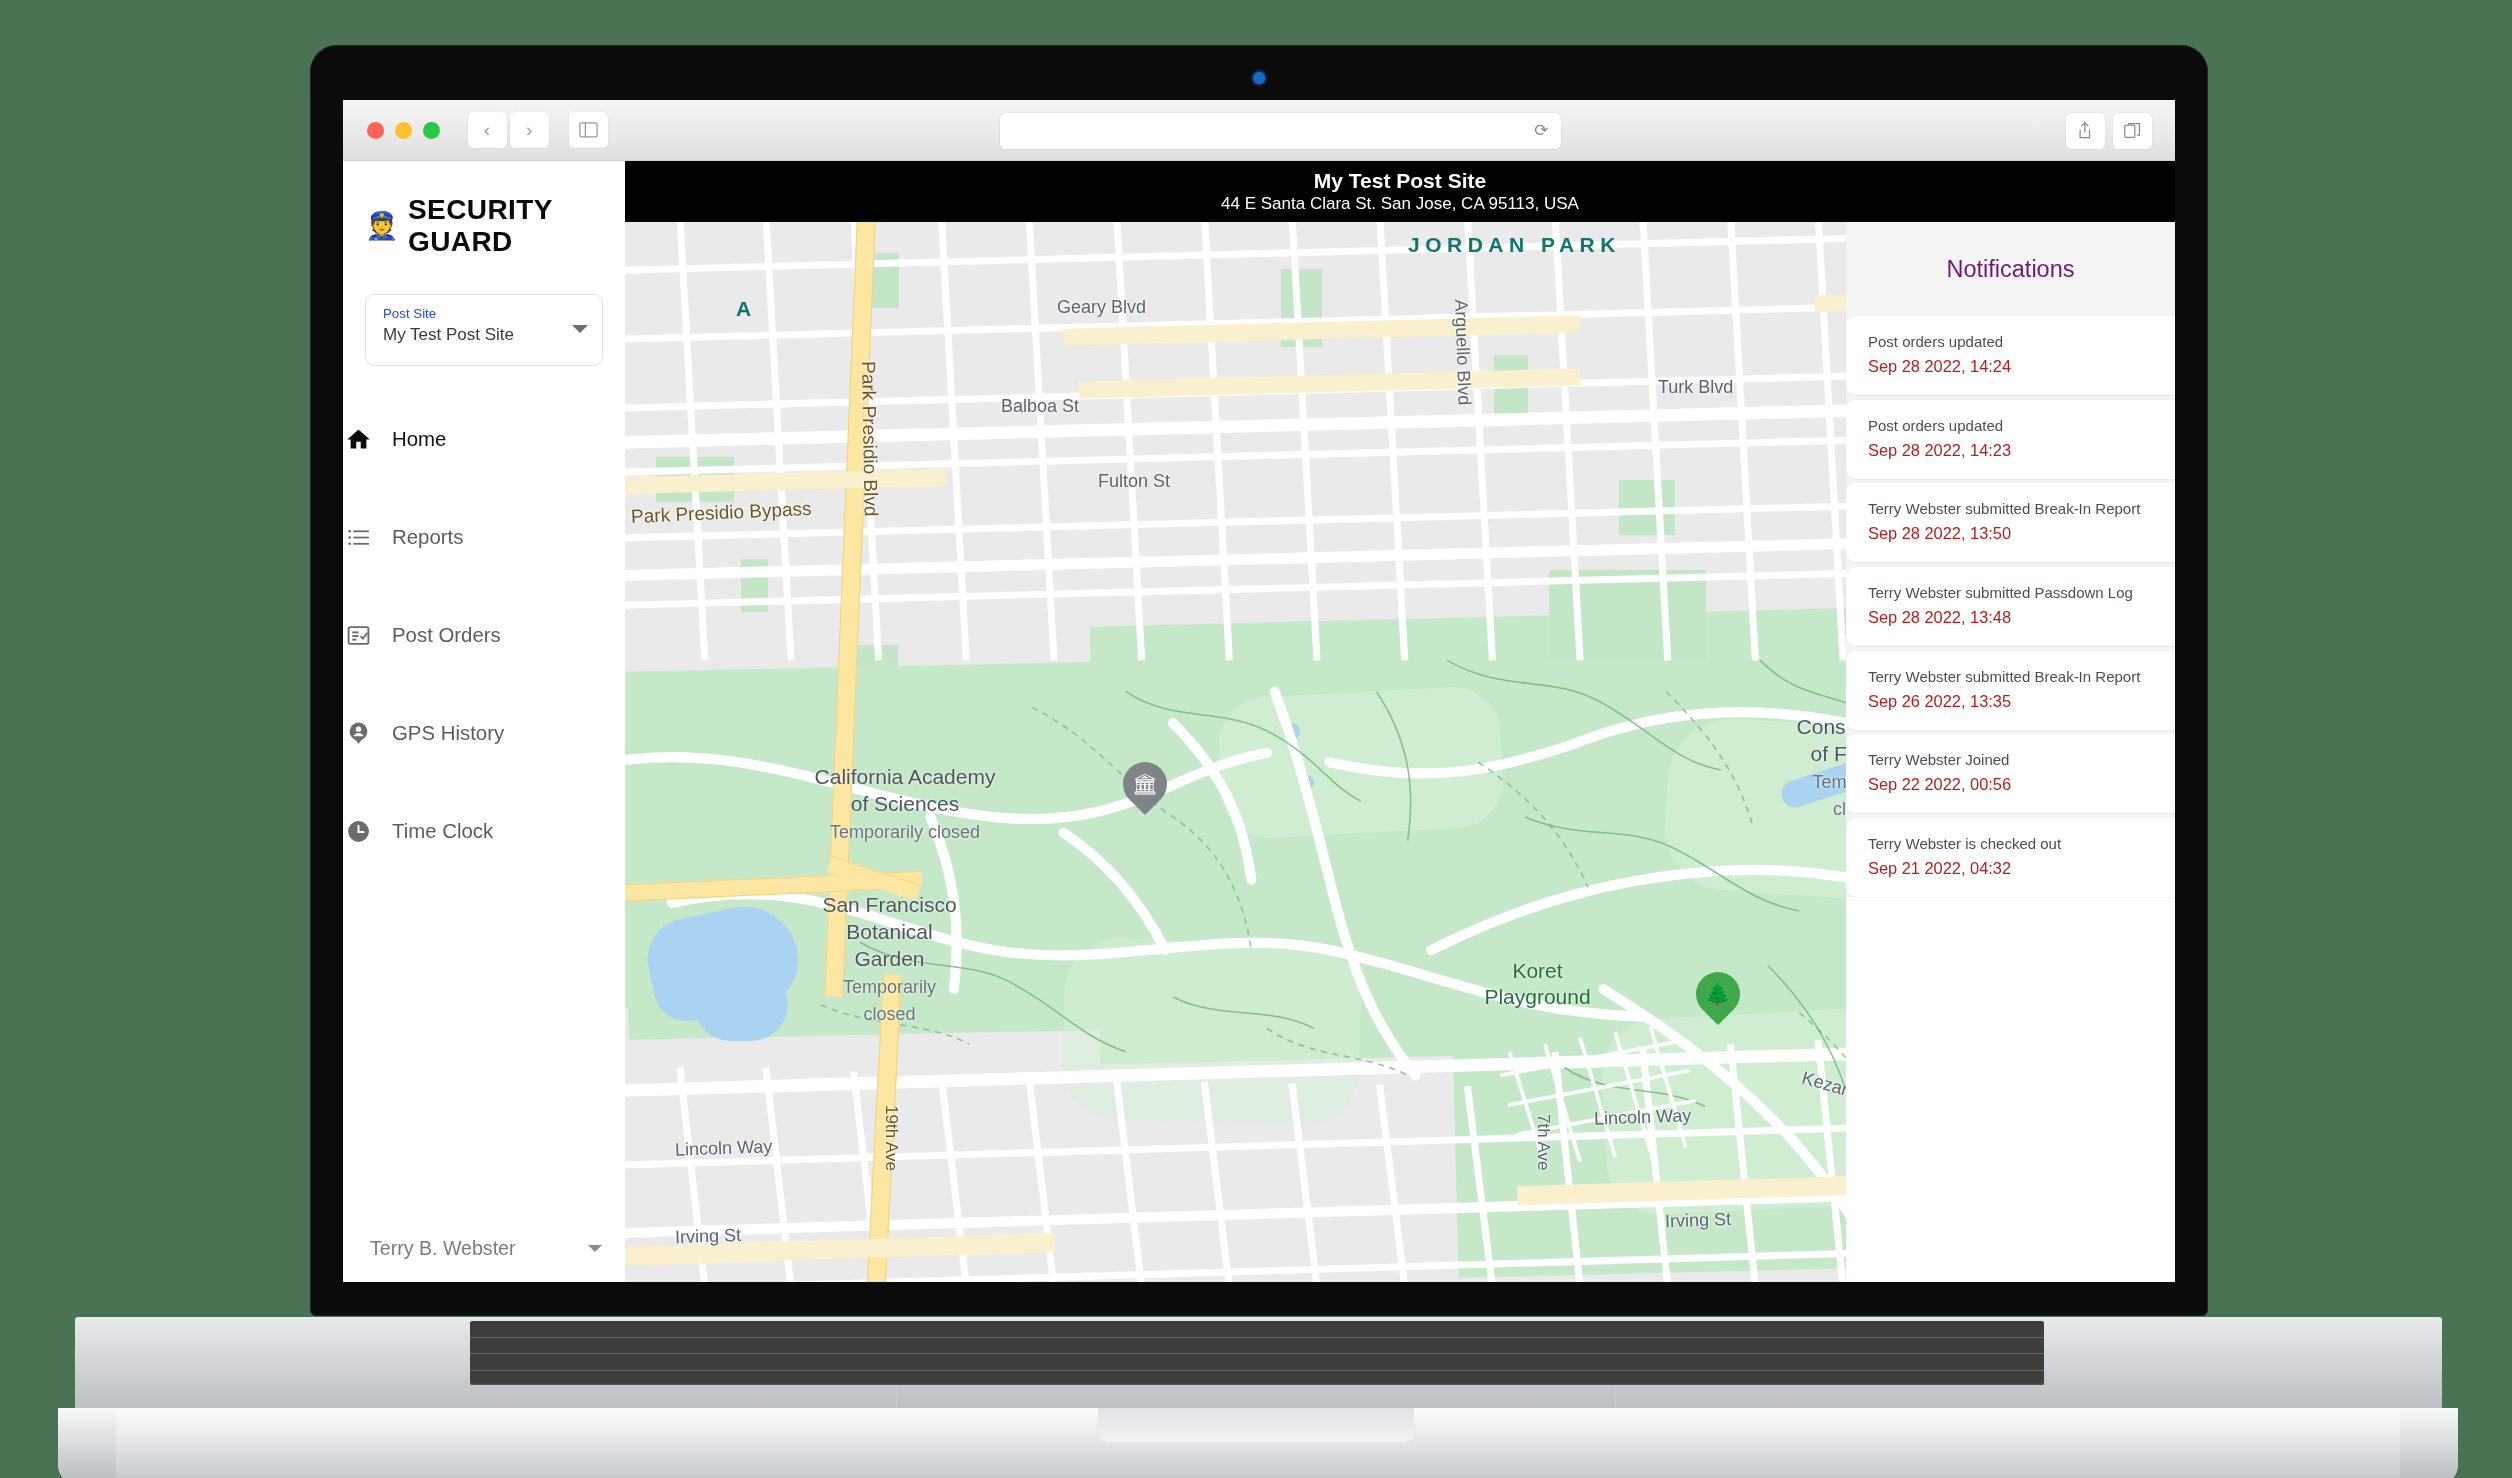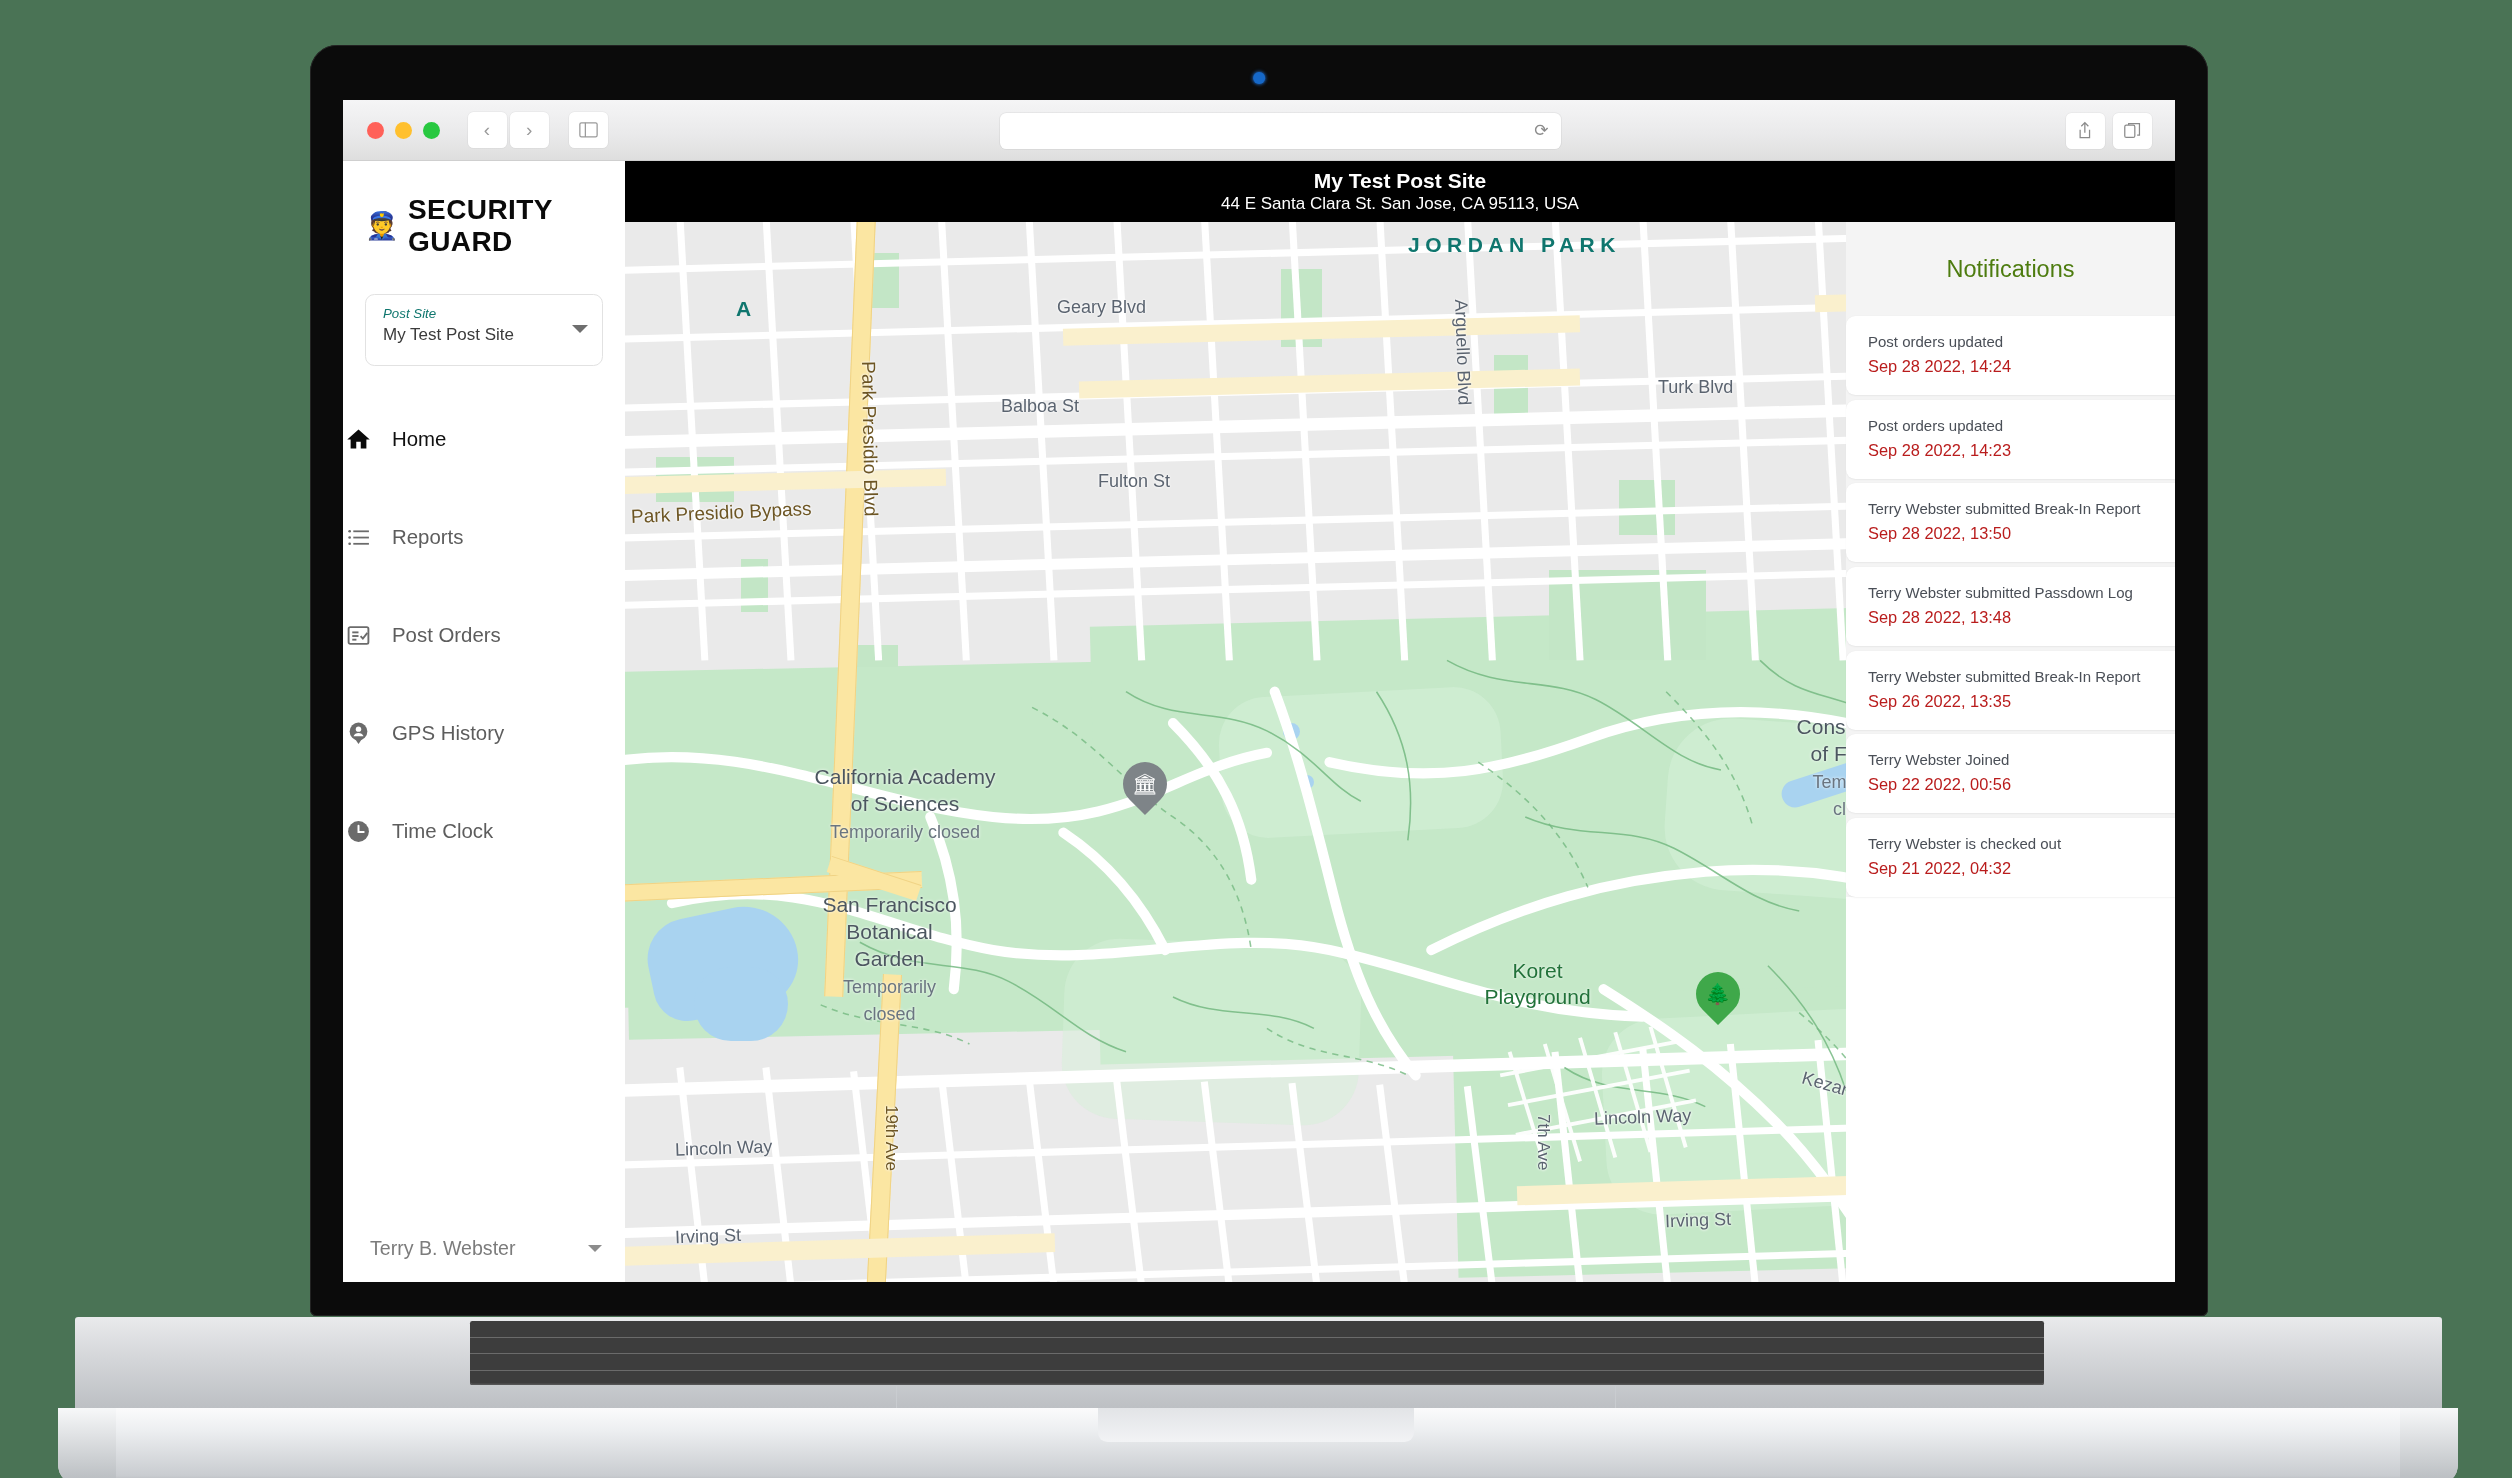--- a/index.html
+++ b/index.html
@@ -126,21 +126,21 @@
   .brand-glyph { font-size: 27px; line-height: 1; }
   .brand-text {
     font-size: 28px; font-weight: 700; letter-spacing: 0.4px; color: #0a0a0a;
   }
 
   .select-box {
     margin: 36px 22px 0 22px;
     height: 72px; border: 0.8px solid #e2e2e2; border-radius: 9.4px;
     position: relative; padding: 11px 14px 0 17px;
   }
-  .select-label { font-size: 13.3px; color: #0f766e; line-height: 1.2; font-style: italic; }
+  .select-label { font-size: 13.3px; color: #1d4ed8; line-height: 1.2; }
   .select-value { font-size: 17px; color: #3b3b3b; margin-top: 3.1px; }
   .select-caret {
     position: absolute; right: 14px; top: 30px;
     width: 0; height: 0; border-left: 8.6px solid transparent;
     border-right: 8.6px solid transparent; border-top: 8.6px solid #6e6e6e;
   }
 
   .nav { margin-top: 49px; }
   .nav-item {
     display: flex; align-items: center; gap: 19px;
@@ -215,21 +215,21 @@
 
   
   .notif {
     position: absolute; right: 0; top: 61px; width: 329px; height: 1060px;
     background: #fff;
   }
   .notif-head {
     height: 94px; background: #f4f4f4;
     display: flex; align-items: center; justify-content: center;
   }
-  .notif-title { font-size: 23.5px; color: #4d7c0f; }
+  .notif-title { font-size: 23.5px; color: #701a75; }
   .notif-list { background: #f4f4f4; padding-bottom: 0; }
   .notif-card {
     background: #fff; border-radius: 9.4px 0 0 9.4px;
     padding: 17px 0 19px 22px; margin-bottom: 4.7px;
     box-shadow: 0 0.8px 1.6px rgba(0,0,0,.05);
   }
   .notif-text { font-size: 15px; color: #4a4f57; white-space: nowrap; }
   .notif-time { font-size: 16.4px; color: #b91c1c; margin-top: 7px; }
   .notif-tail { background: #fff; height: 204px; }
 </style>

